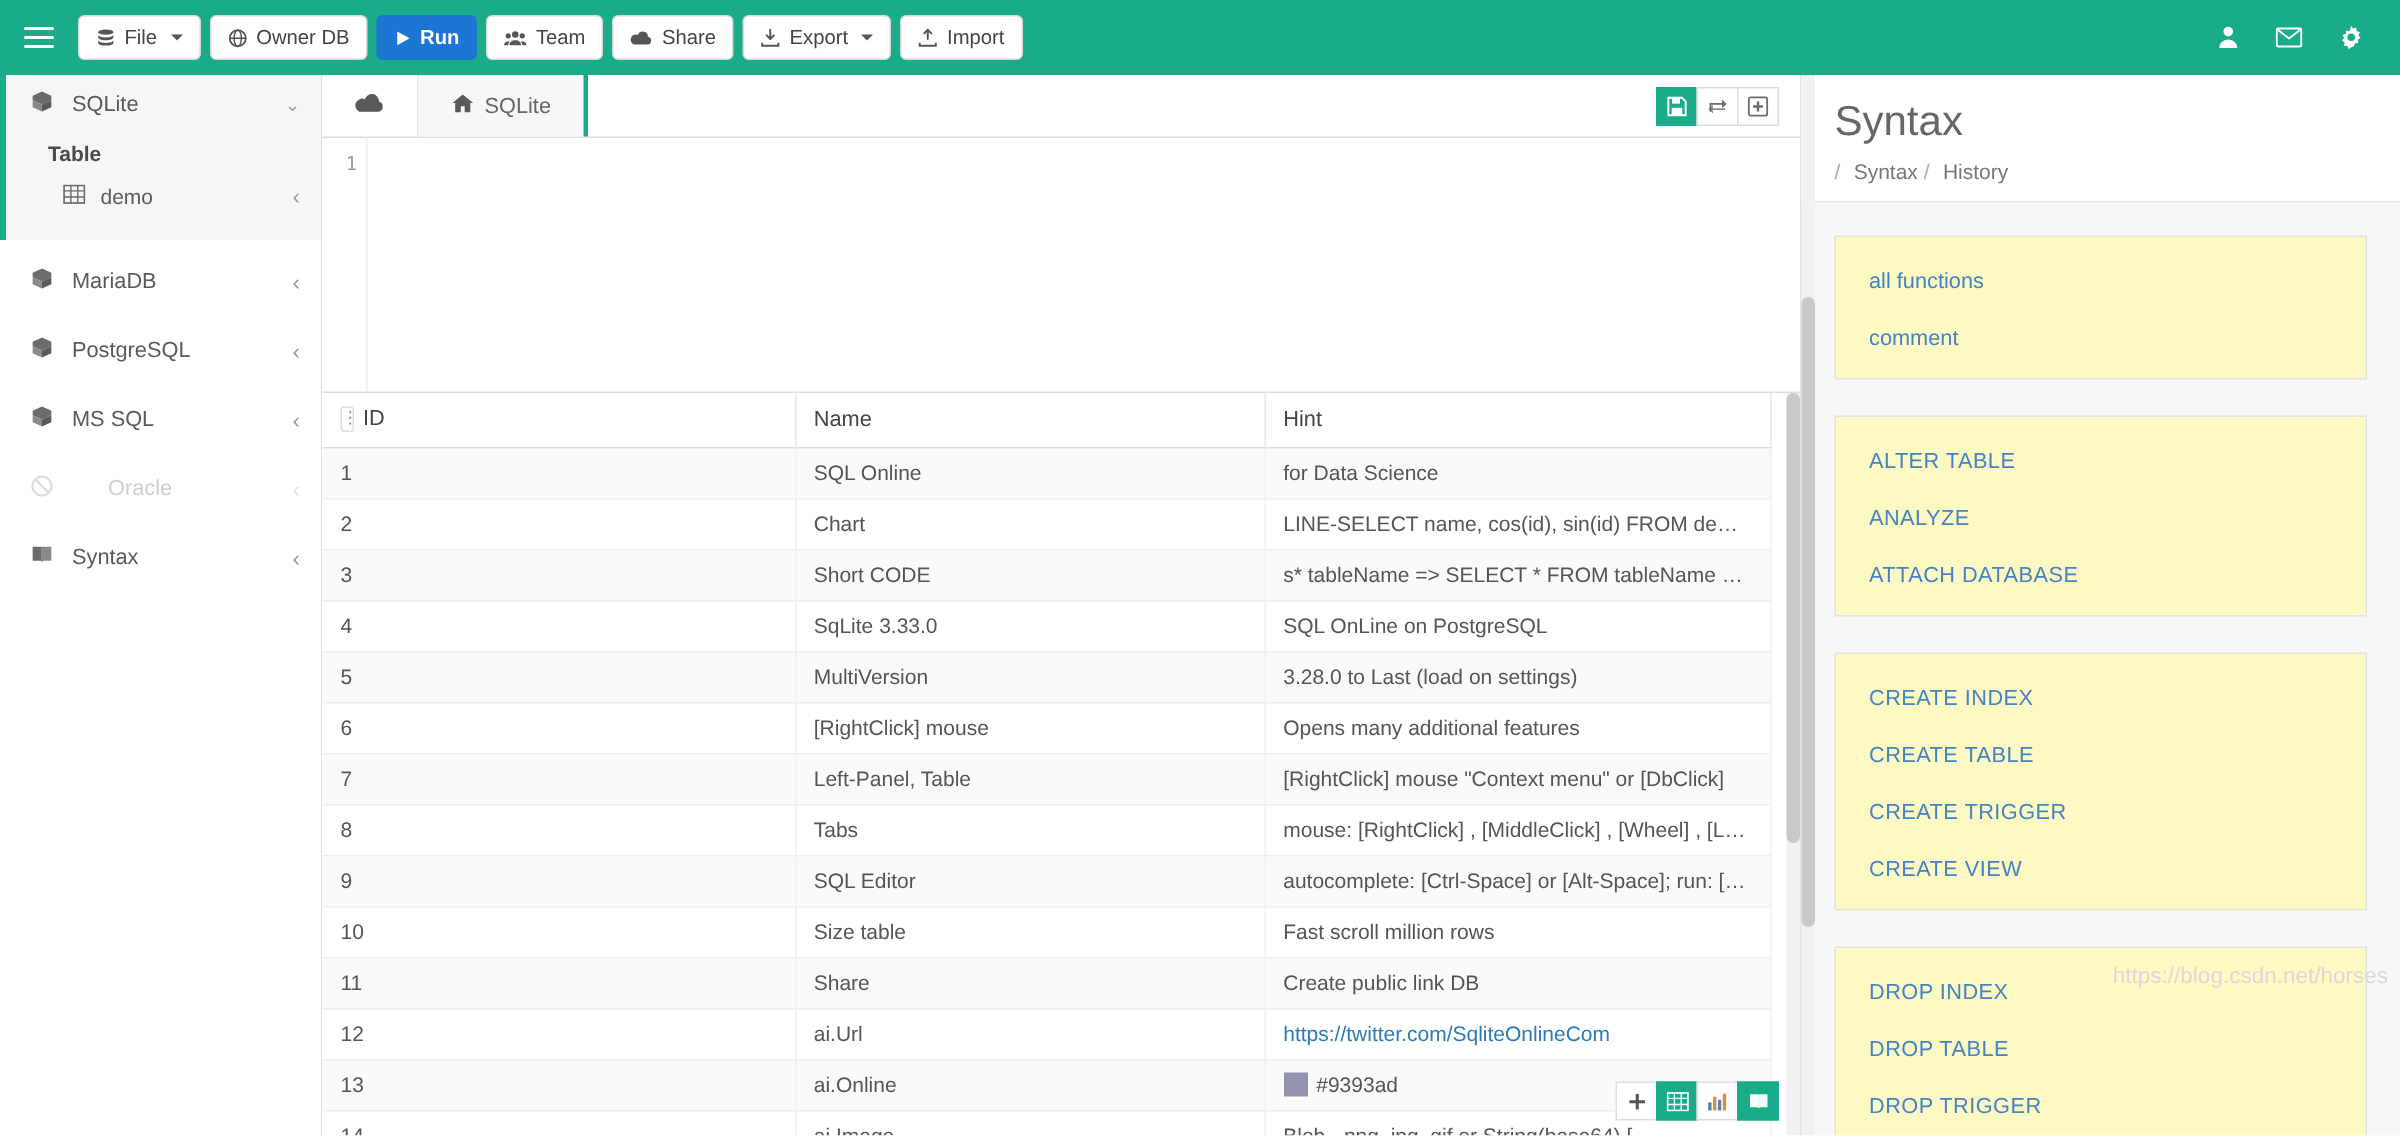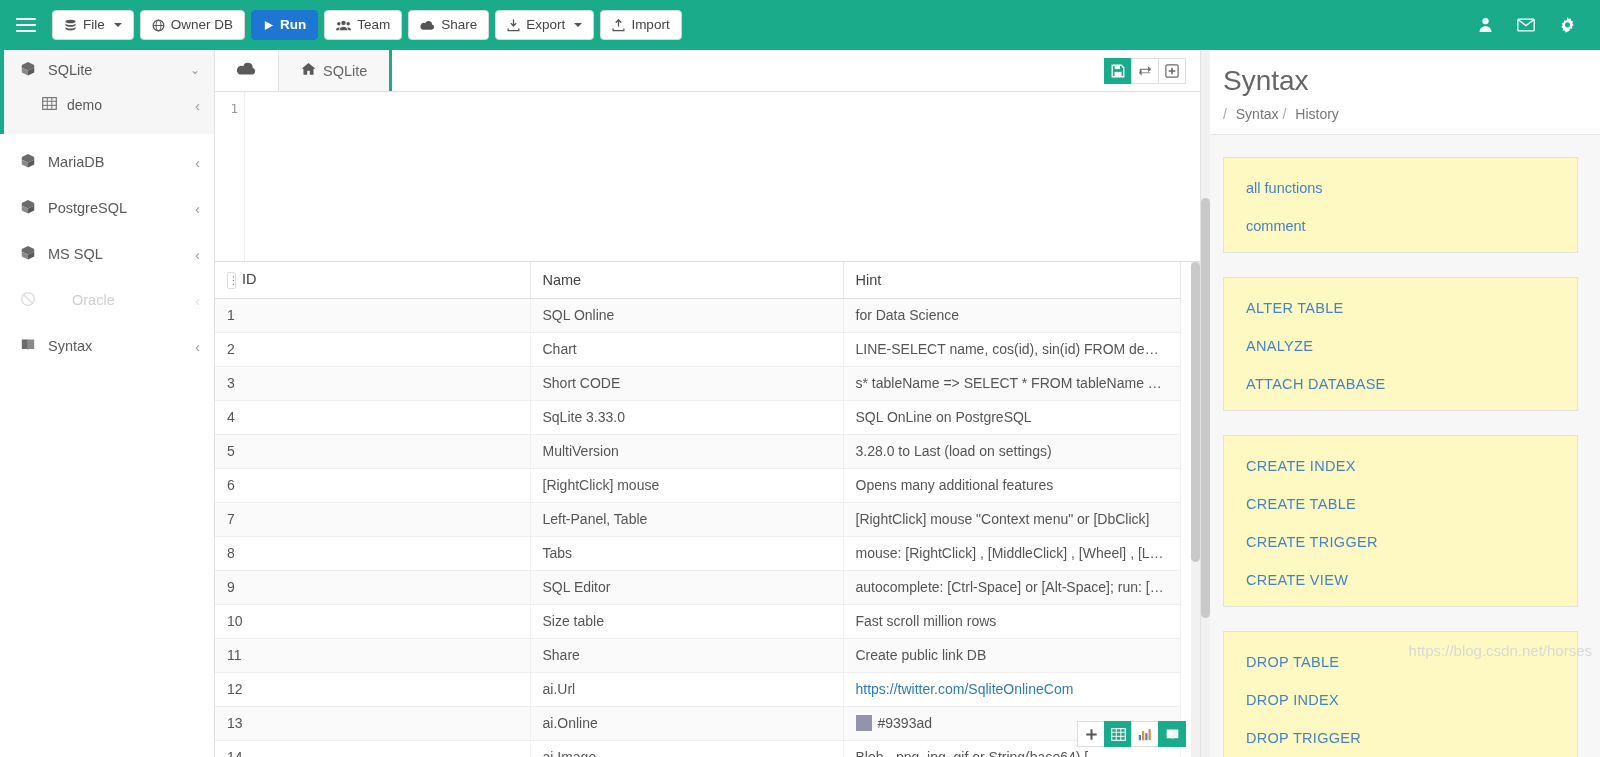--- a/index.html
+++ b/index.html
@@ -361,20 +361,21 @@
         <span>
           <svg width="16" height="16" viewBox="0 0 18 18">
               <path d="M9 1.2L16 4.4v3.2L9 10.8 2 7.6V4.4z" fill="#6b6b6b"></path>
               <path d="M2 7.6v5.4L9 16.2v-5.4z" fill="#8a8a8a"></path>
               <path d="M16 7.6v5.4L9 16.2v-5.4z" fill="#5a5a5a"></path>
             </svg>
         </span>
         <span class="dbname">SQLite</span>
         <span class="chev down">⌄</span>
       </div>
+      <div class="sub-label">Table</div>
       <div class="tbl-row">
         <span>
           <svg width="15" height="13" viewBox="0 0 16 14">
               <rect x="0.7" y="0.7" width="14.6" height="12.6" fill="none" stroke="#6b6b6b" stroke-width="1.2"></rect>
               <line x1="0.7" y1="4.6" x2="15.3" y2="4.6" stroke="#6b6b6b" stroke-width="1"></line>
               <line x1="0.7" y1="9" x2="15.3" y2="9" stroke="#6b6b6b" stroke-width="1"></line>
               <line x1="5.6" y1="0.7" x2="5.6" y2="13.3" stroke="#6b6b6b" stroke-width="1"></line>
               <line x1="10.5" y1="0.7" x2="10.5" y2="13.3" stroke="#6b6b6b" stroke-width="1"></line>
             </svg>
         </span>
@@ -649,22 +650,22 @@
         <a href="#">ANALYZE</a>
         <a href="#">ATTACH DATABASE</a>
       </div>
       <div class="card caps">
         <a href="#">CREATE INDEX</a>
         <a href="#">CREATE TABLE</a>
         <a href="#">CREATE TRIGGER</a>
         <a href="#">CREATE VIEW</a>
       </div>
       <div class="card caps">
+        <a href="#">DROP INDEX</a>
         <a href="#">DROP TABLE</a>
-        <a href="#">DROP INDEX</a>
         <a href="#">DROP TRIGGER</a>
 
       </div>
     </div>
   </div>
 
   <div class="watermark">https://blog.csdn.net/horses</div>
 </div>
 
 </body></html>

